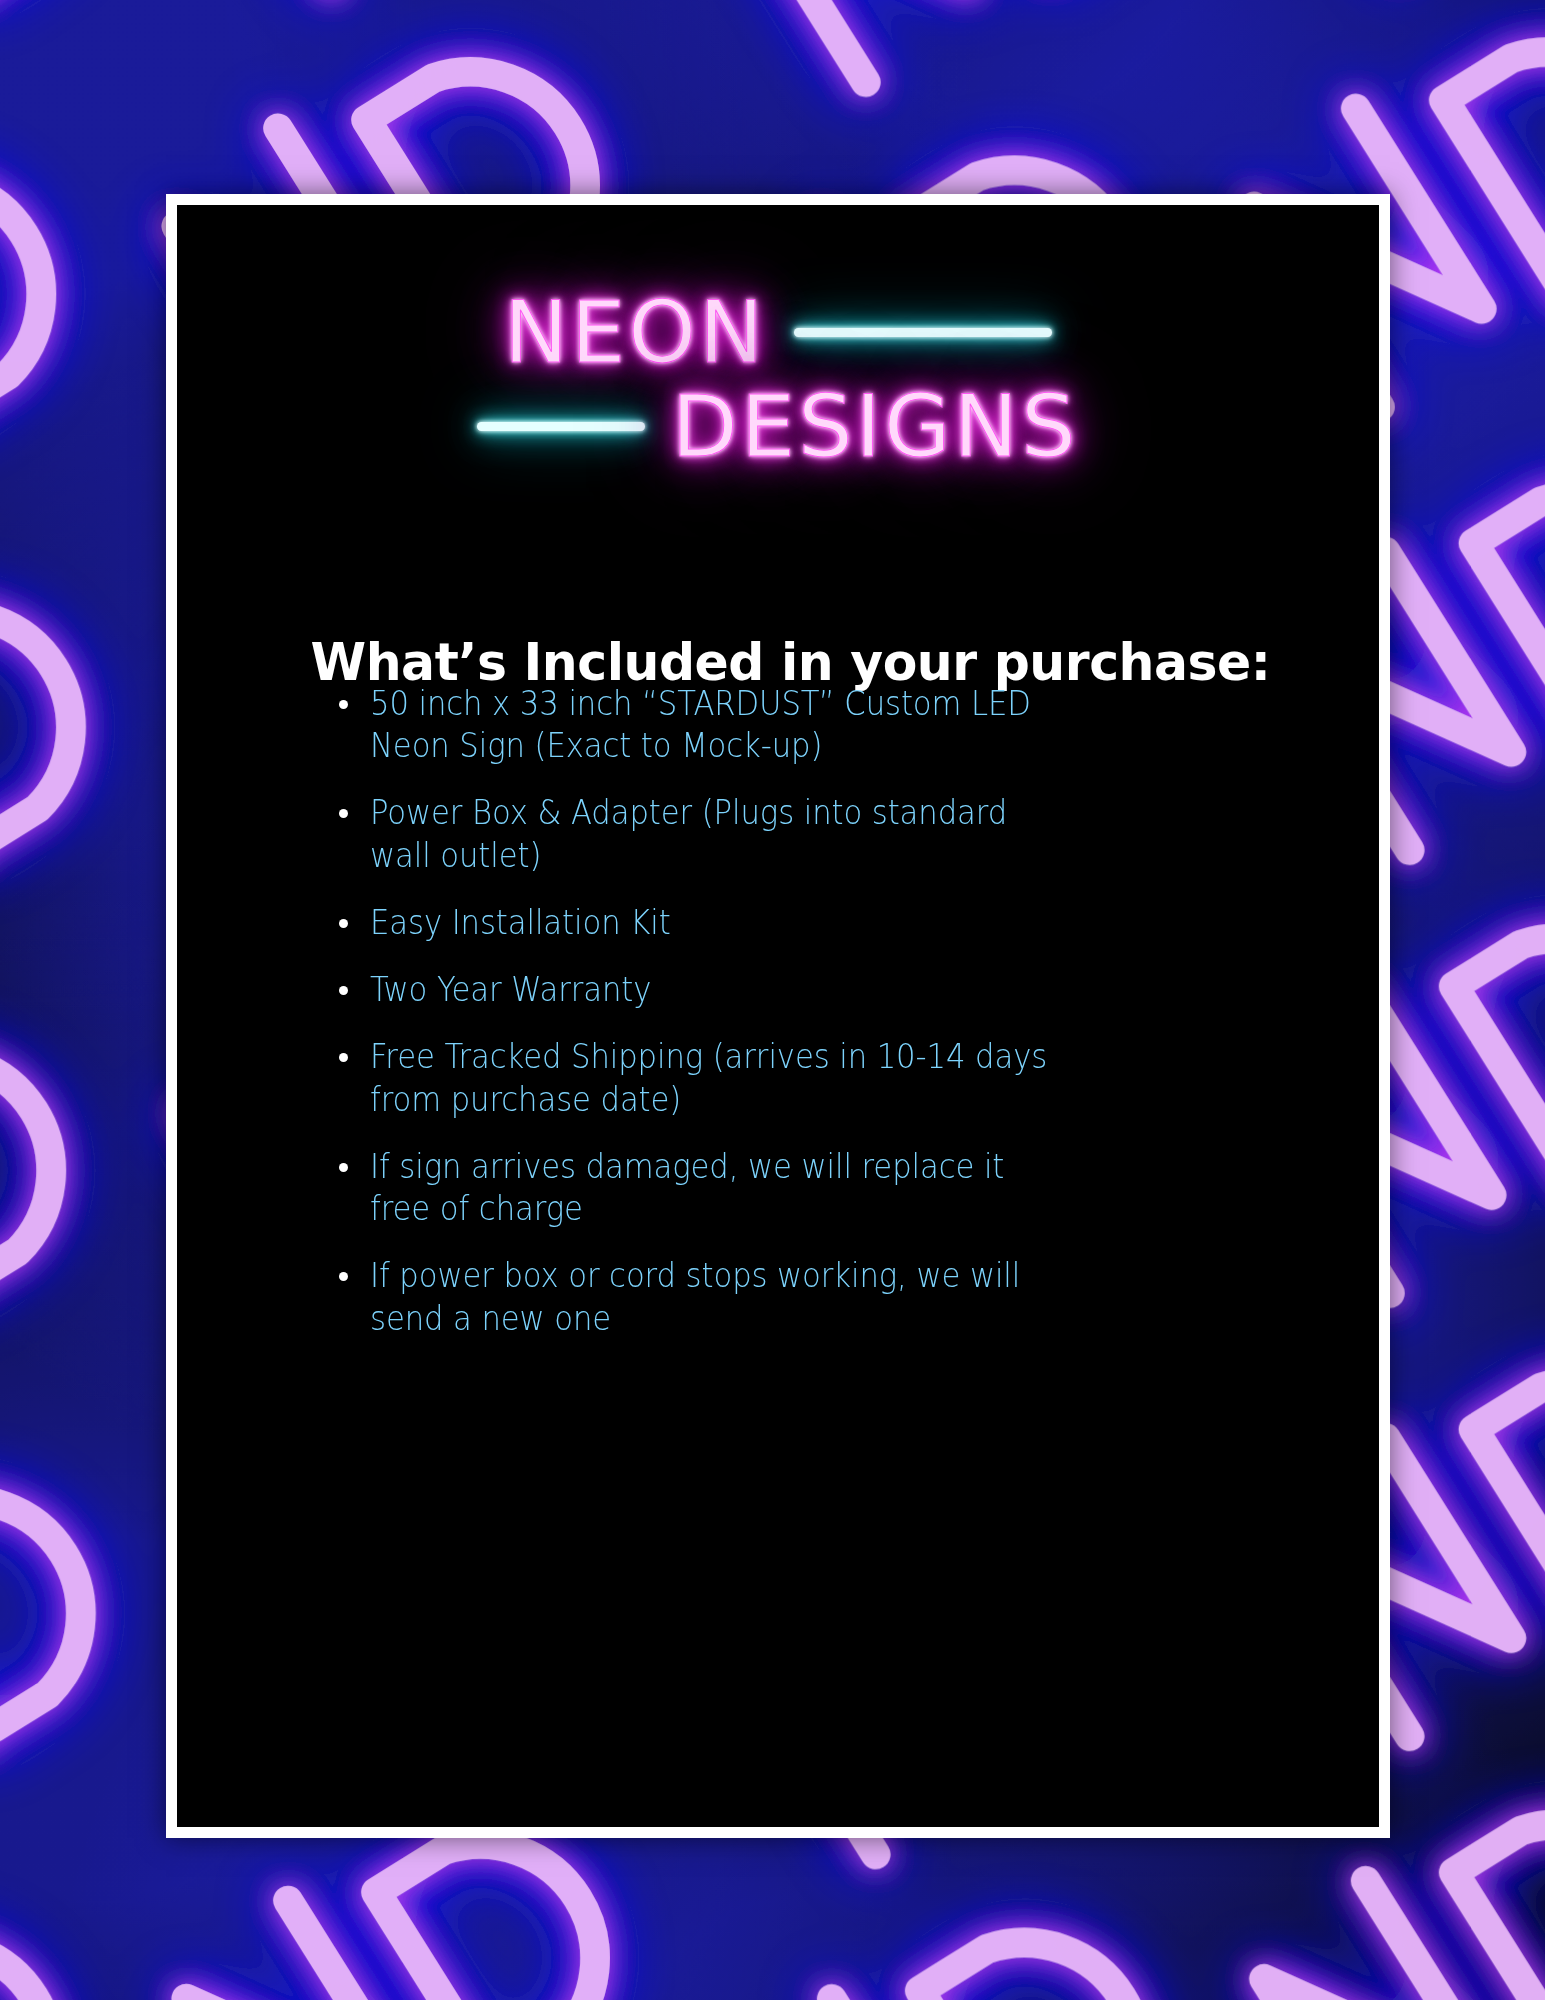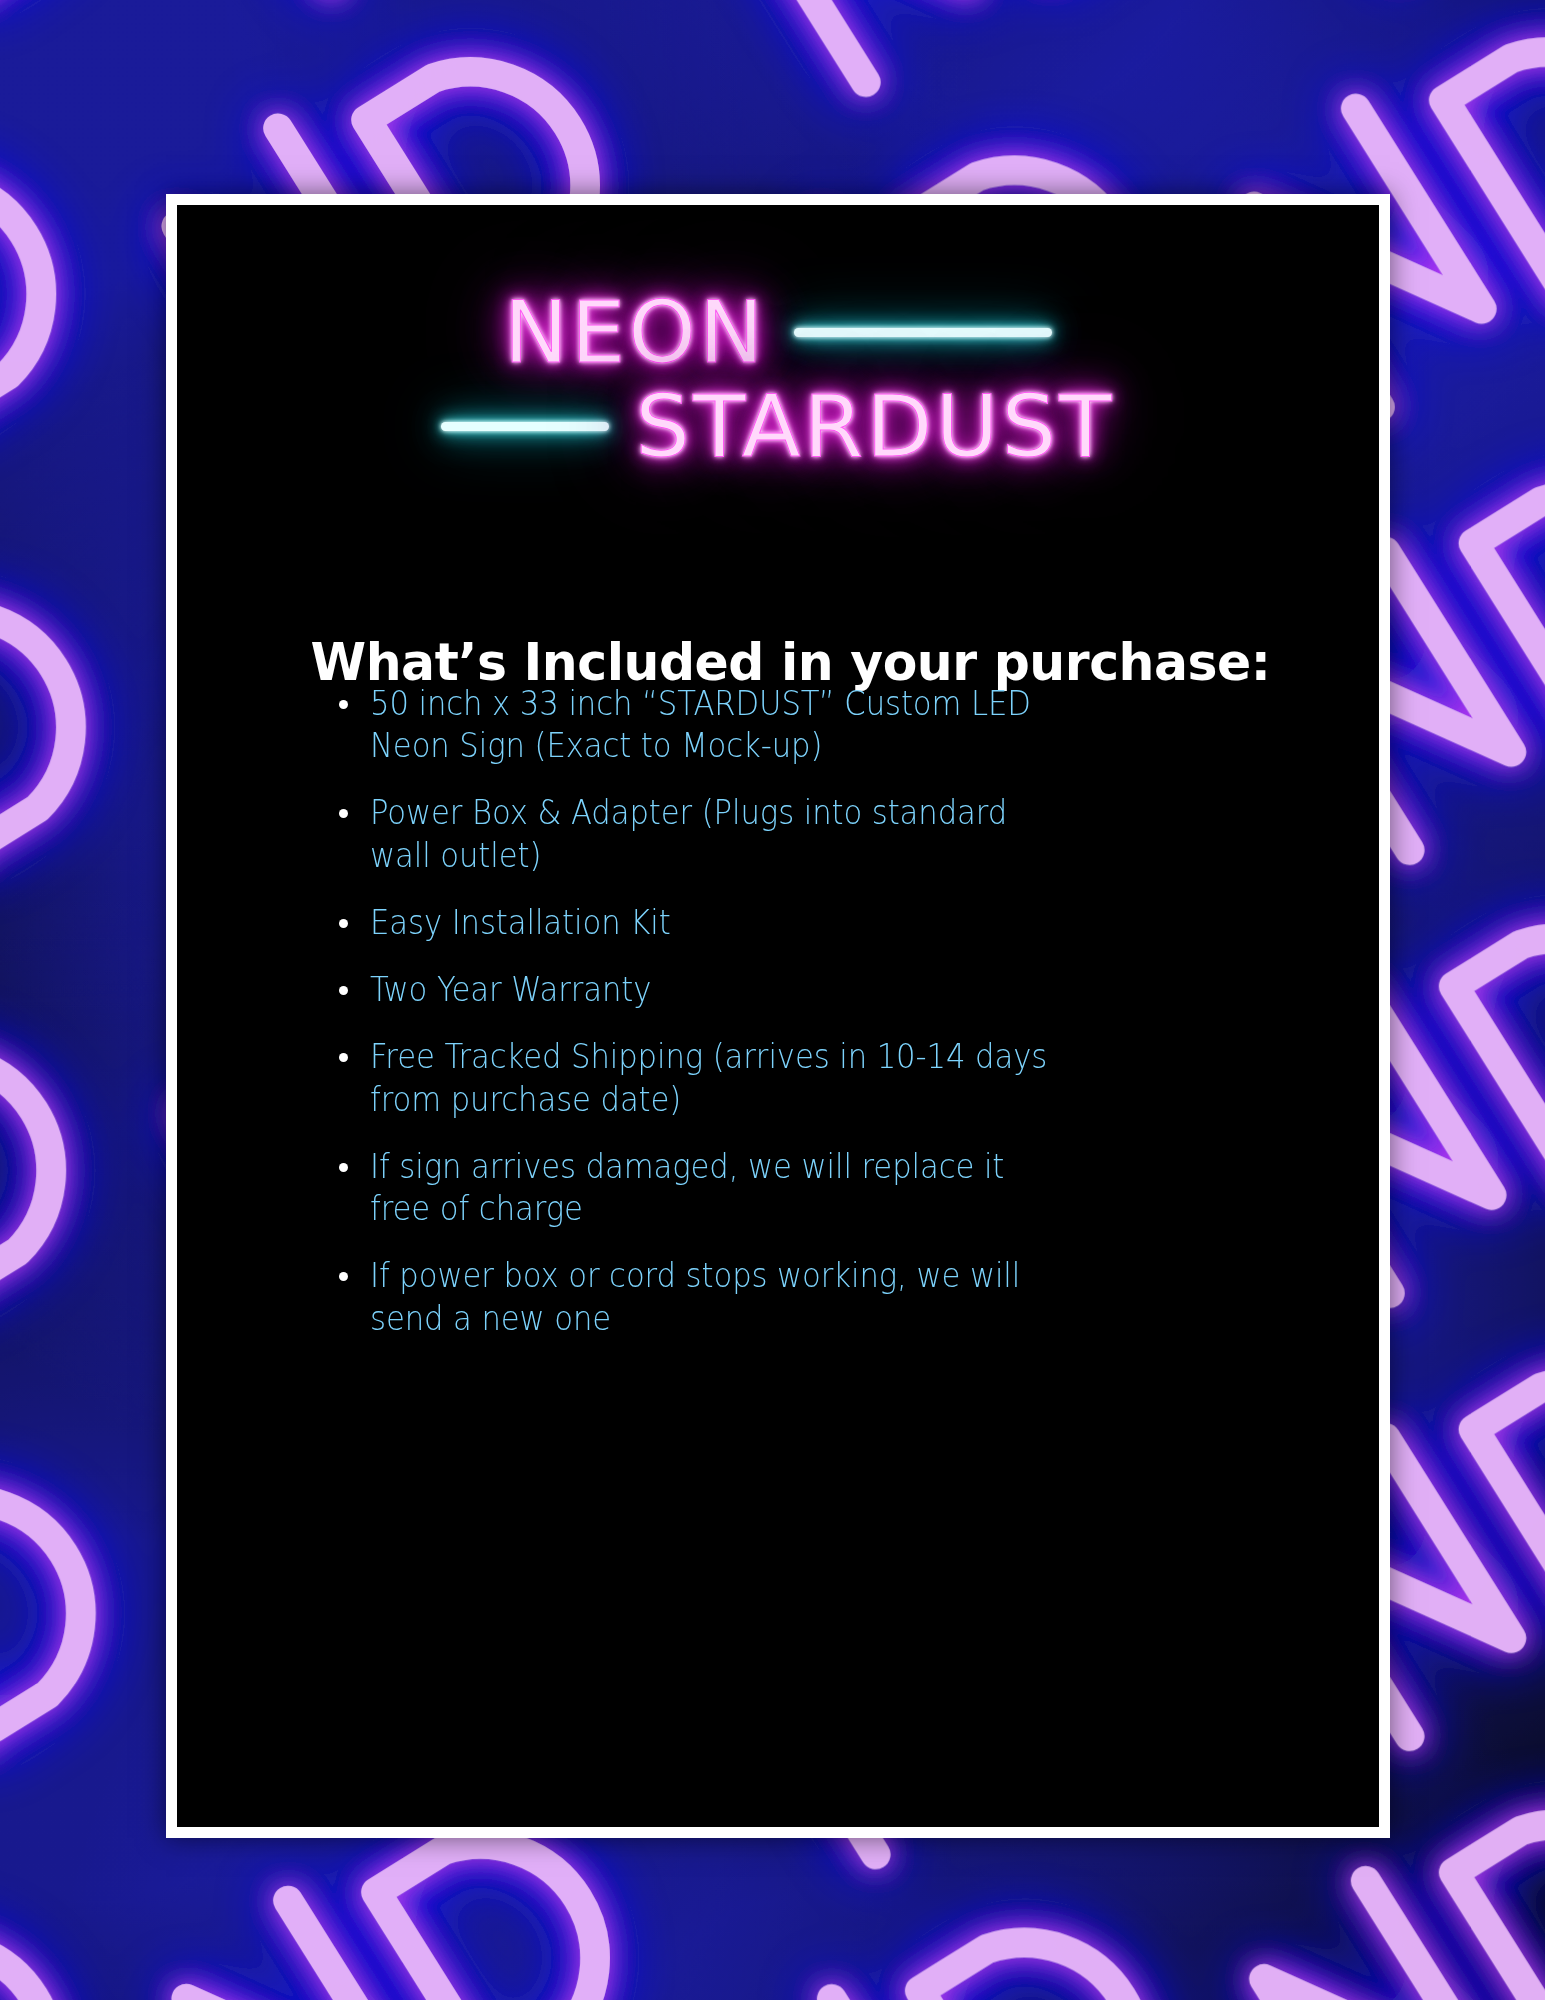--- a/index.html
+++ b/index.html
@@ -240,21 +240,21 @@
   <div id="card-frame">
     <div id="card">
 
       <div id="logo">
         <div class="logo-row" id="logo-row-1">
           <span class="neon-word">NEON</span>
           <span class="neon-bar" id="logo-bar-top"></span>
         </div>
         <div class="logo-row" id="logo-row-2">
           <span class="neon-bar" id="logo-bar-left"></span>
-          <span class="neon-word">STARDUST</span>
+          <span class="neon-word">DESIGNS</span>
         </div>
       </div>
 
       <h1 id="heading">What’s Included in your purchase:</h1>
 
       <ul id="includes-list">
         <li class="bullet-item">
           <span class="bullet-dot"></span>
           <span class="bullet-text">50 inch x 33 inch “STARDUST” Custom LED
 Neon Sign (Exact to Mock-up)</span>

